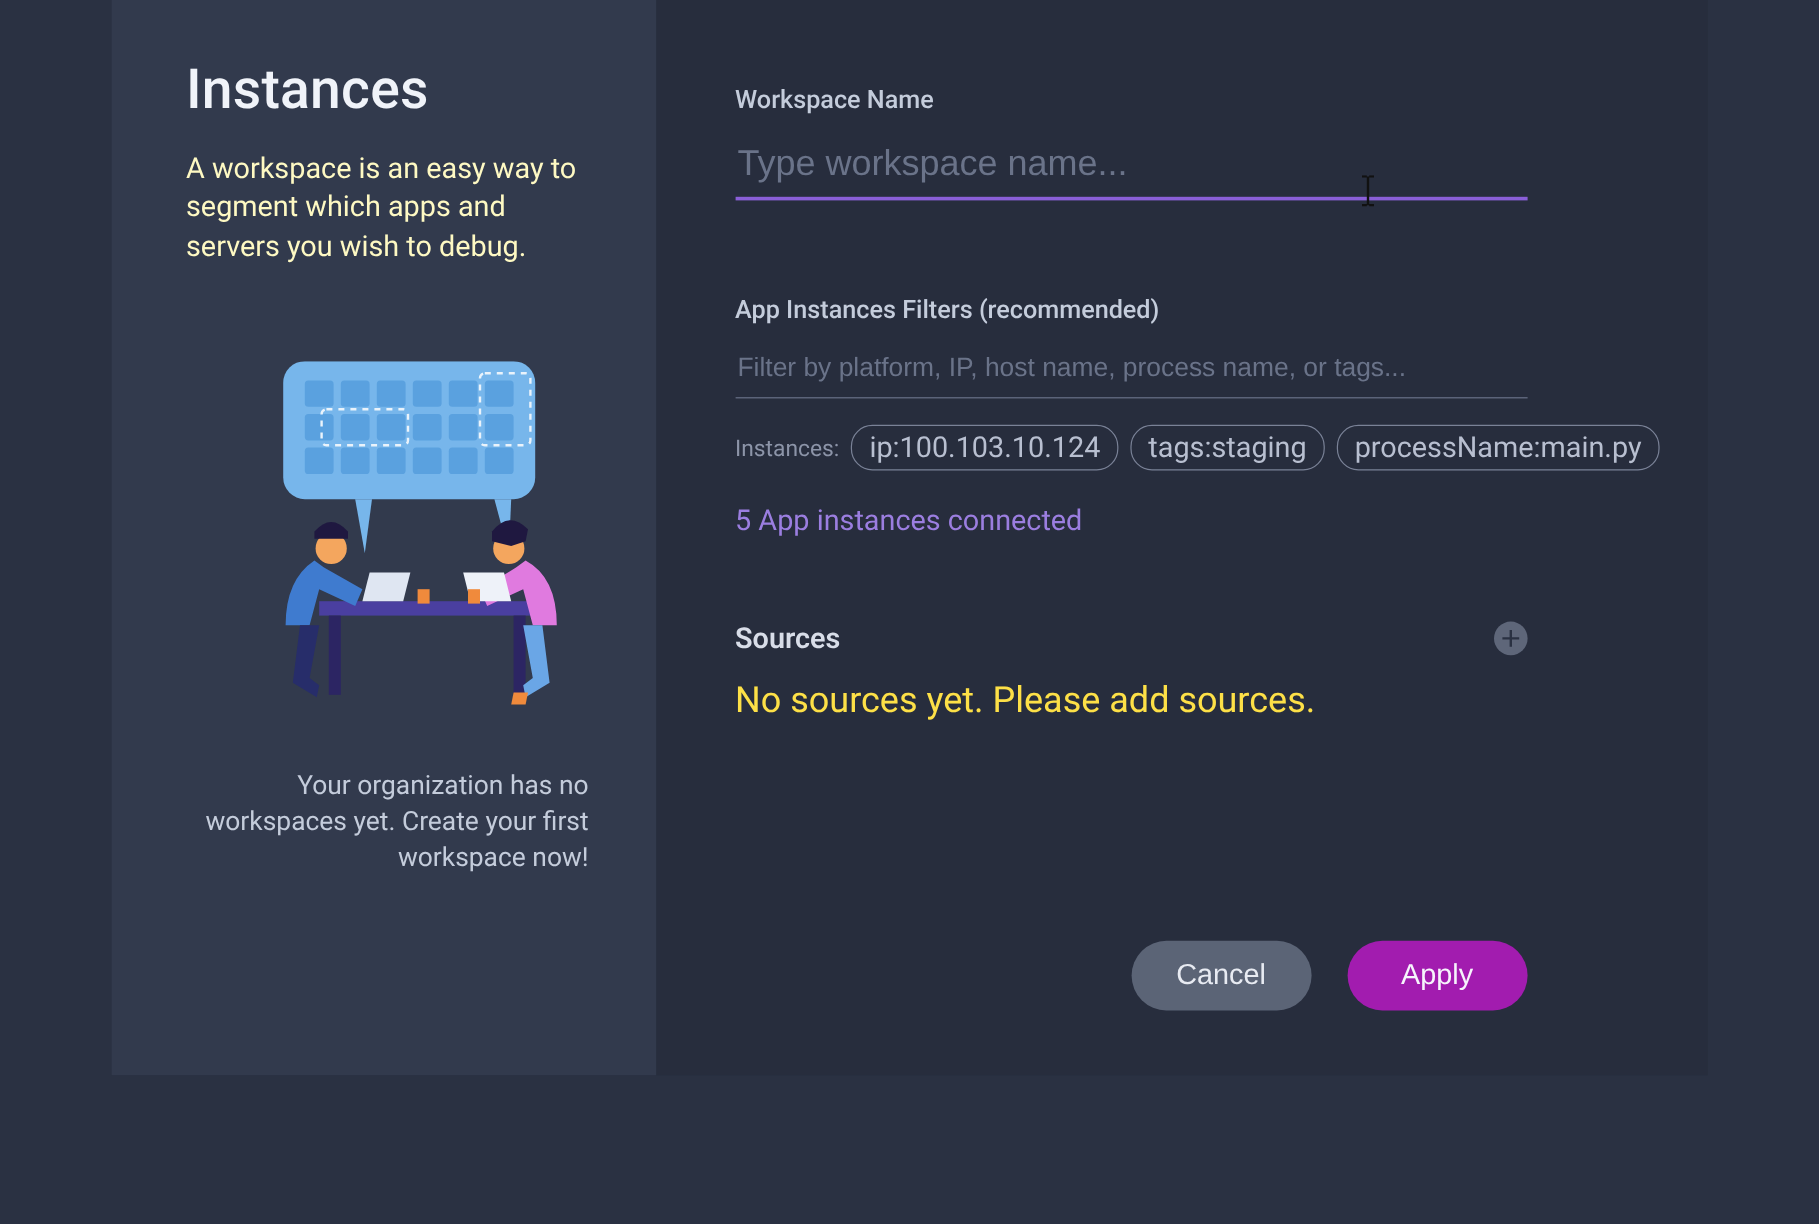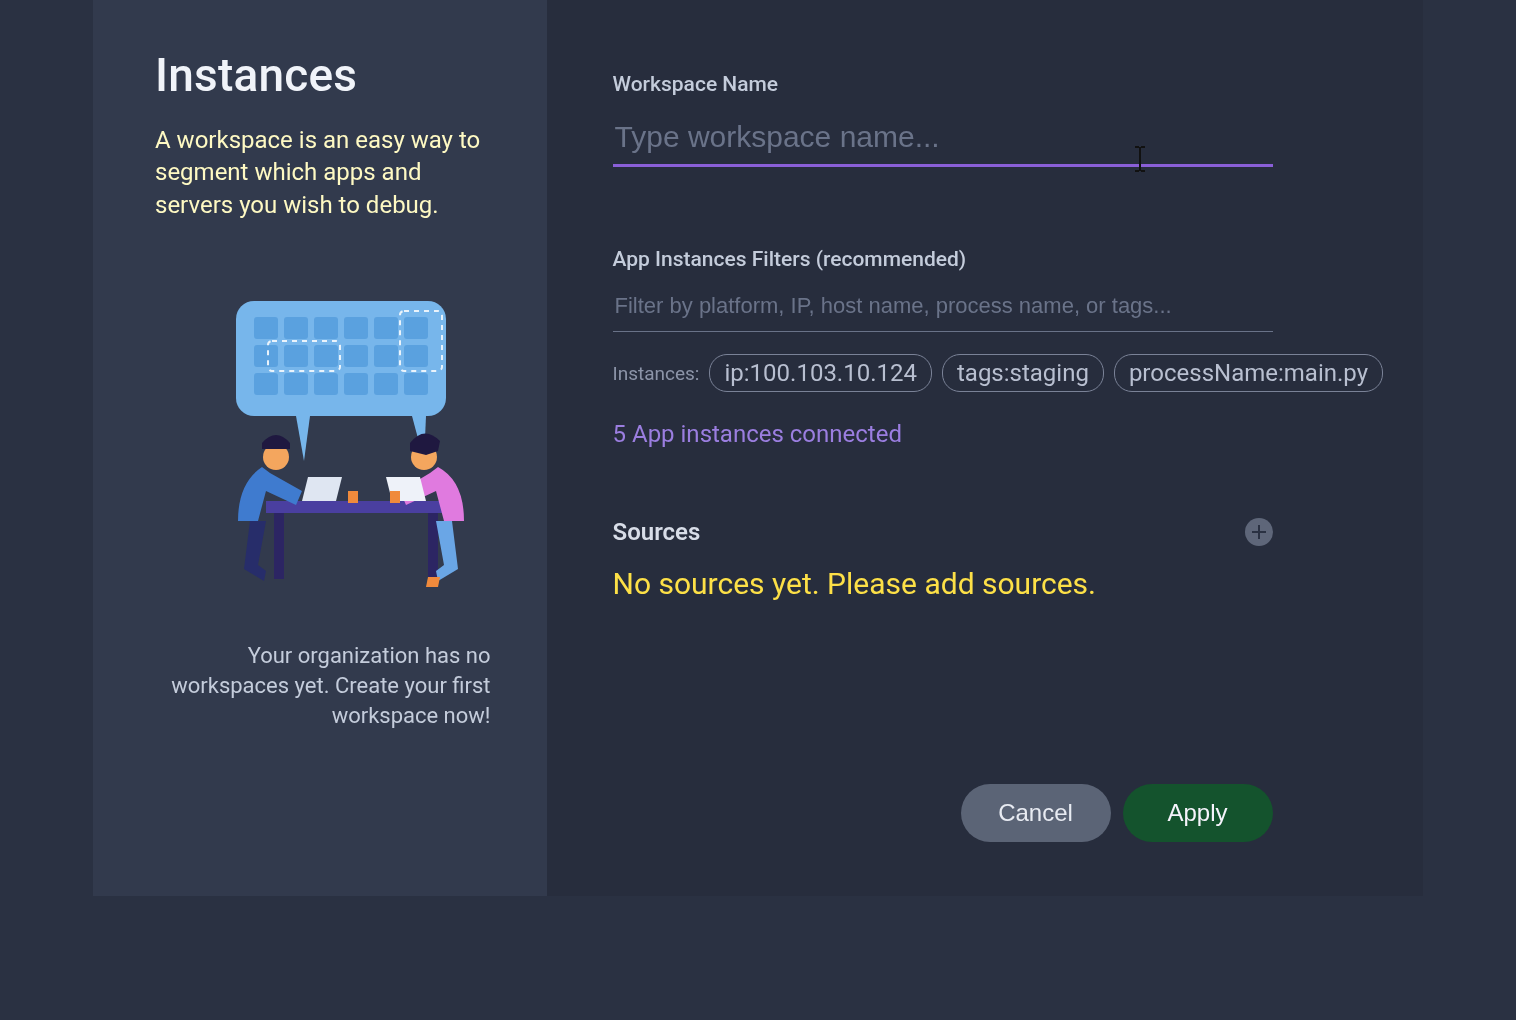--- a/index.html
+++ b/index.html
@@ -139,40 +139,40 @@
     }
     .add-btn svg { fill: #2a3142; }
     .sources-empty {
       font-size: 30px;
       color: #fde047;
     }
     .footer-buttons {
       margin-top: auto;
       display: flex;
       justify-content: flex-end;
-      gap: 12px;
+      gap: 30px;
       width: 660px;
       padding-bottom: 14px;
     }
     .btn {
       min-width: 150px;
       height: 58px;
       border-radius: 30px;
       border: none;
       font-size: 24px;
       font-weight: 500;
       cursor: pointer;
       padding: 0 28px;
     }
     .btn-cancel {
       background: #5b6476;
       color: #e8ebf2;
     }
     .btn-apply {
-      background: #14532d;
+      background: #a21caf;
       color: #f6f4fc;
     }
     
     .caret-cursor {
       position: absolute;
       left: 1040px;
       top: 146px;
       font-size: 24px;
       color: #0d0f14;
       pointer-events: none;

